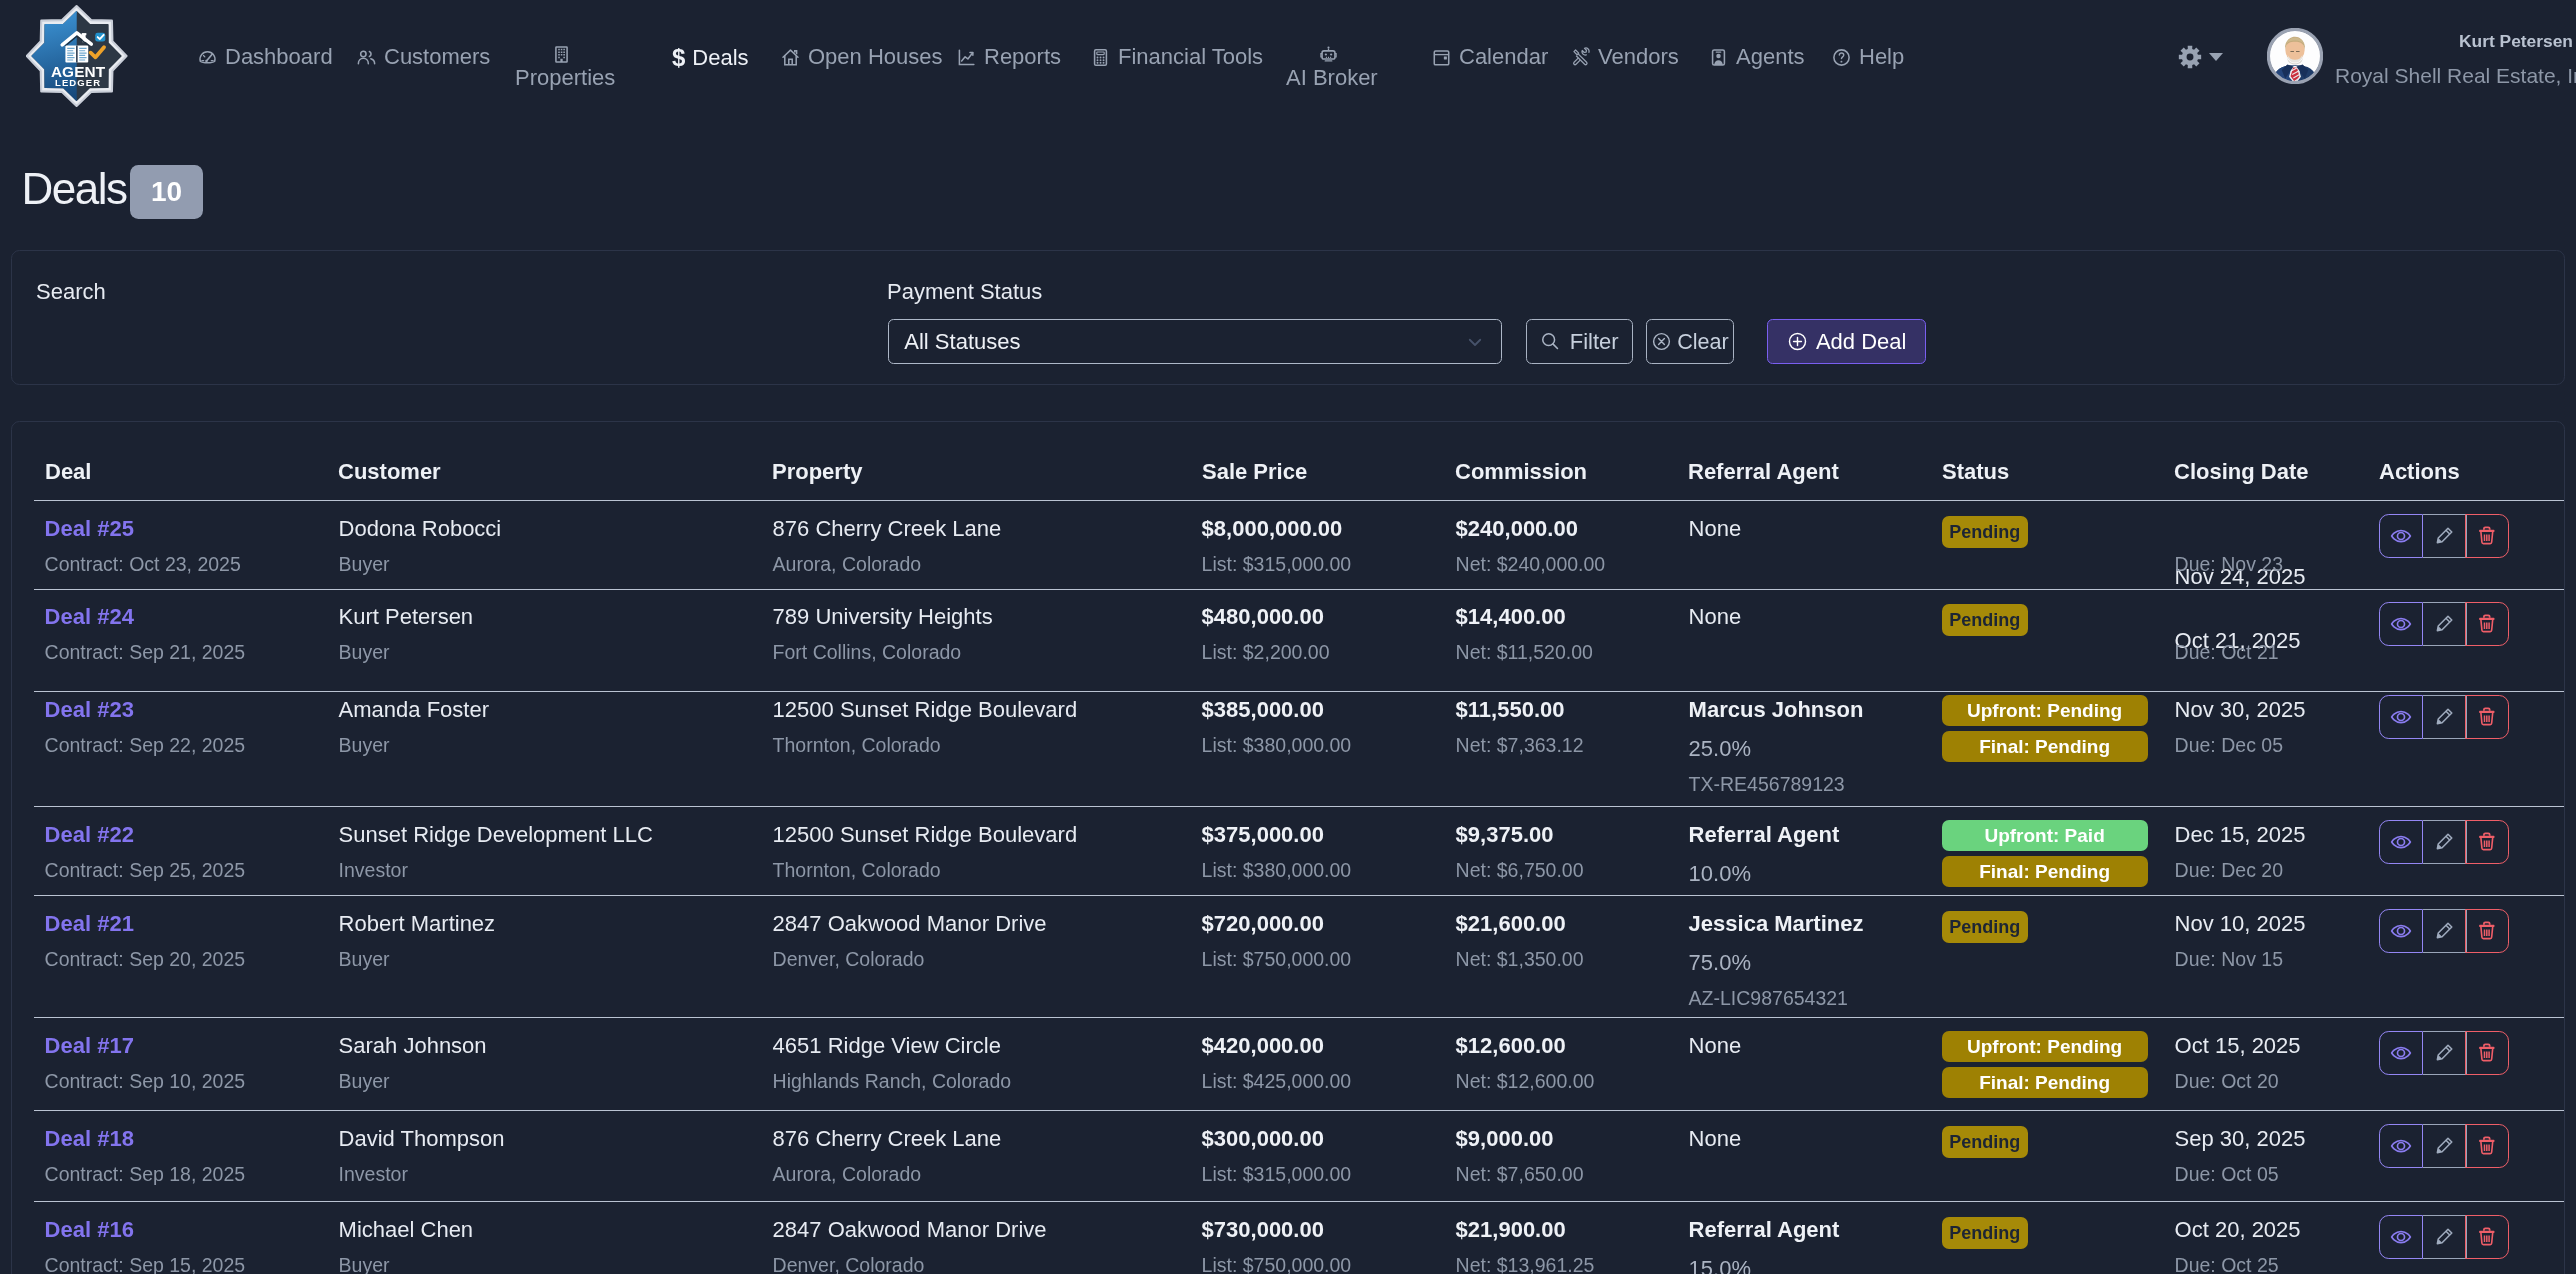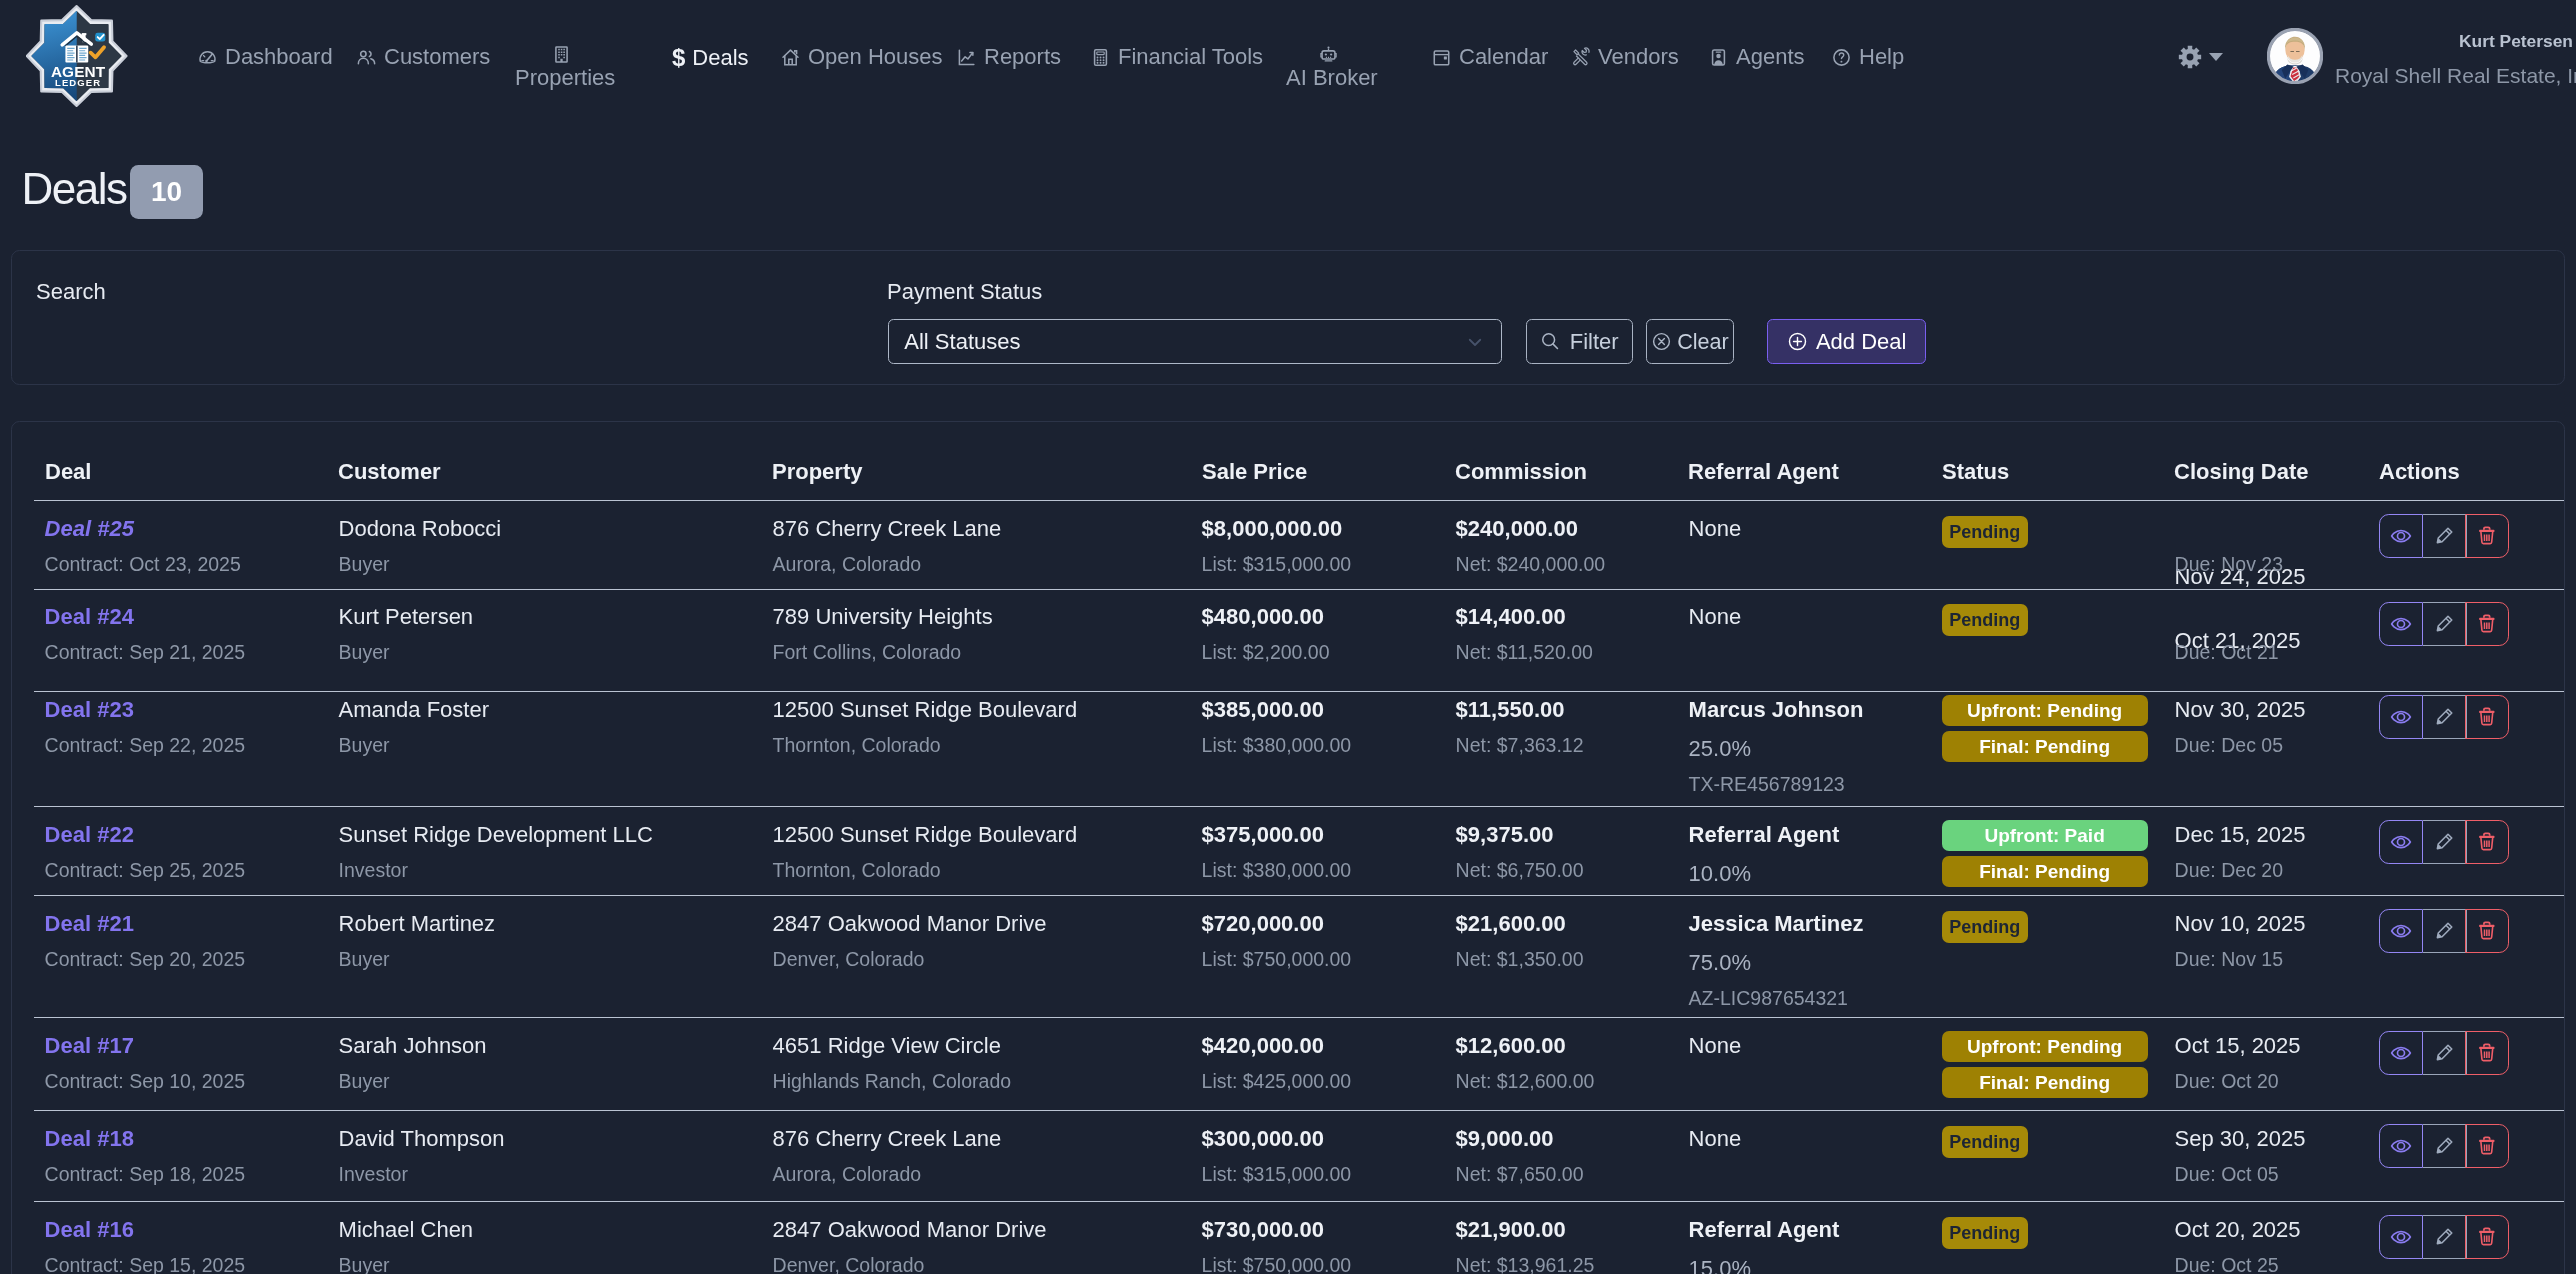--- a/index.html
+++ b/index.html
@@ -234,21 +234,21 @@
     <div class="th" style="left:326px;">Customer</div>
     <div class="th" style="left:760px;">Property</div>
     <div class="th" style="left:1190px;">Sale Price</div>
     <div class="th" style="left:1443px;">Commission</div>
     <div class="th" style="left:1676px;">Referral Agent</div>
     <div class="th" style="left:1930px;">Status</div>
     <div class="th" style="left:2162px;">Closing Date</div>
     <div class="th" style="left:2367px;">Actions</div>
   <div class="row" style="top:0px;height:79px;border-bottom:1.4px solid #bac3d2;"></div>
   <div class="row" style="top:79px;height:89px;">
-      <div class="dl" style="left:11px;top:11px;font-style:italic;">Deal #25</div>
+      <div class="dl" style="left:11px;top:11px;">Deal #25</div>
       <div class="sub" style="left:11px;top:49px;">Contract: Oct 23, 2025</div>
       <div class="main" style="left:305px;top:11px;">Dodona Robocci</div>
       <div class="sub" style="left:305px;top:49px;">Buyer</div>
       <div class="main" style="left:739px;top:11px;">876 Cherry Creek Lane</div>
       <div class="sub" style="left:739px;top:49px;">Aurora, Colorado</div>
       <div class="bold" style="left:1168px;top:11px;">$8,000,000.00</div>
       <div class="sub" style="left:1168px;top:49px;">List: $315,000.00</div>
       <div class="bold" style="left:1422px;top:11px;">$240,000.00</div>
       <div class="sub" style="left:1422px;top:49px;">Net: $240,000.00</div>
       <div class="main" style="left:1655px;top:11px;">None</div>

